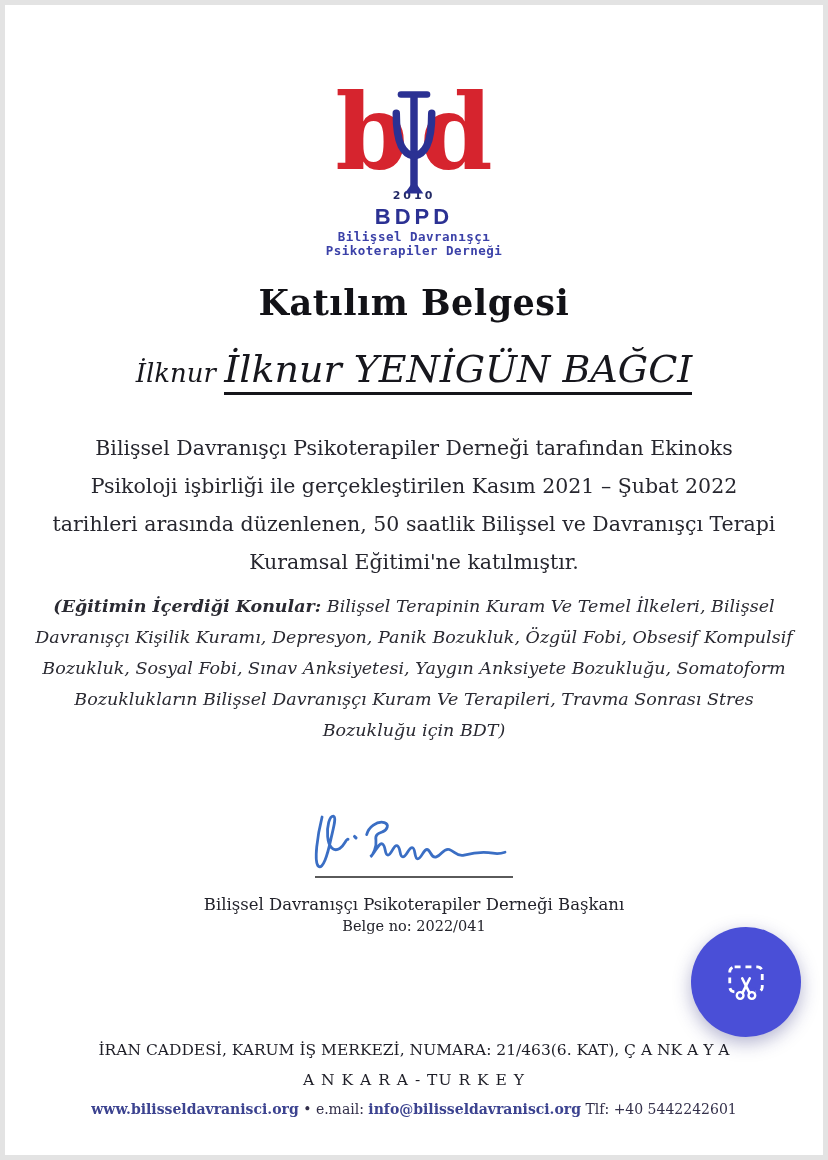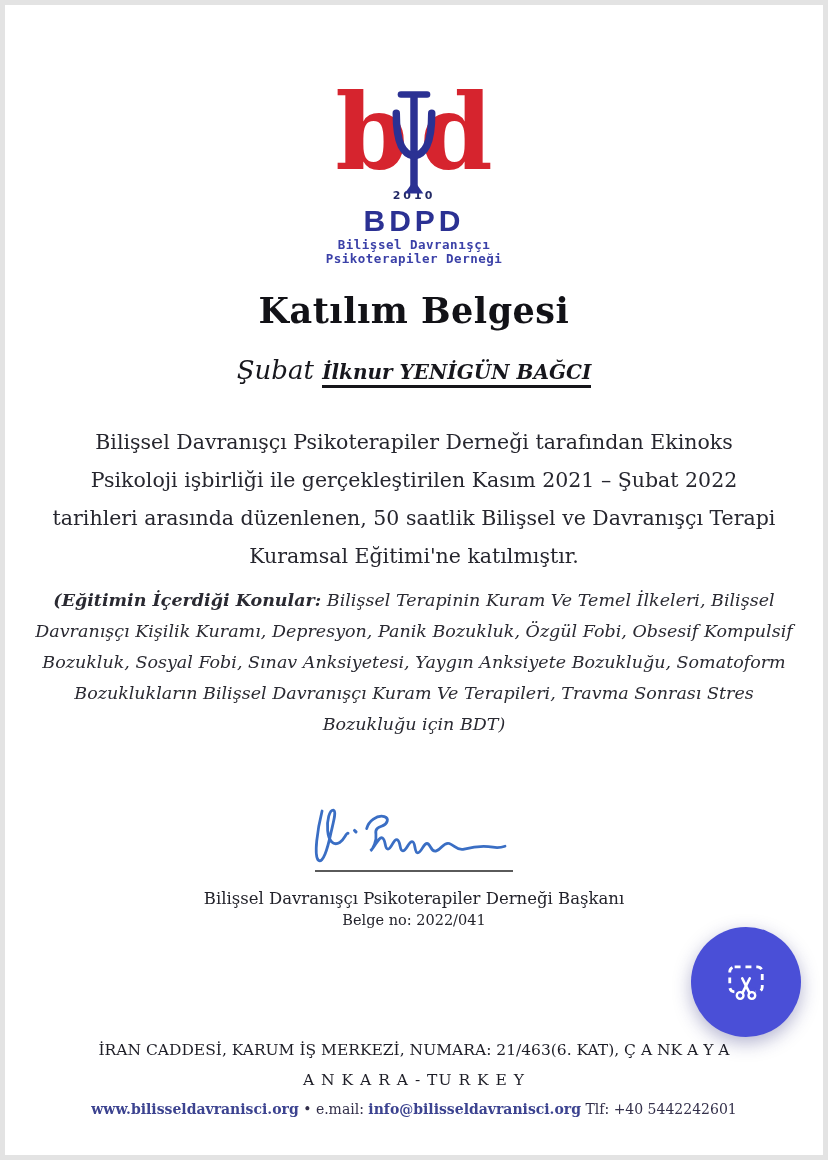--- a/index.html
+++ b/index.html
@@ -22,34 +22,34 @@
   }
   .logo-letter.b{margin-right:-22px;}
   .logo-letter.d{margin-left:-22px;}
   .psi-wrap{position:relative;z-index:2;margin-top:4px;}
   .logo-year{
     margin-top:-12px;font-family:"DejaVu Sans","Liberation Sans",sans-serif;
     font-size:11px;font-weight:bold;letter-spacing:3px;color:#232a66;text-align:center;
   }
   .logo-acronym{
     margin-top:2px;font-family:"Liberation Sans",sans-serif;font-weight:bold;
-    font-size:30px;letter-spacing:4px;color:var(--logo-blue,#2b3193);text-align:center;
+    font-size:22px;letter-spacing:4px;color:var(--logo-blue,#2b3193);text-align:center;
   }
   .logo-org{
     font-family:"DejaVu Sans Mono","Liberation Mono",monospace;font-weight:bold;
     font-size:12.5px;line-height:14px;color:#3b41a8;letter-spacing:0.5px;
   }
 
   
   .cert-title{
     margin-top:24px;font-size:35px;font-weight:bold;letter-spacing:0.5px;color:#121217;
   }
   .recipient-line{margin-top:24px;font-style:italic;font-size:26px;color:#17171d;}
   .recipient-name{
-    font-weight:bold;font-size:20px;border-bottom:3px solid #15151a;padding-bottom:1px;
+    font-weight:normal;font-size:38px;border-bottom:3px solid #15151a;padding-bottom:1px;
   }
 
   
   .body-par{margin-top:38px;font-size:20.5px;line-height:38px;color:#26262e;}
   .topics-par{margin-top:10px;font-style:italic;font-size:17.5px;line-height:31px;color:#2a2a32;}
   .topics-lead{font-weight:bold;}
 
   
   .sig-block{margin-top:58px;}
   .sig-svg{display:block;margin:0 auto;}
@@ -94,21 +94,21 @@
     </div>
     <div class="logo-year">2010</div>
     <div class="logo-acronym">BDPD</div>
     <div class="logo-org">Bilişsel Davranışçı</div>
     <div class="logo-org">Psikoterapiler Derneği</div>
   </div>
 
   <div class="cert-title centered">Katılım Belgesi</div>
 
   <div class="recipient-line centered">
-    <span>Şubat</span>
+    <span>İlknur</span>
     <span class="recipient-name">İlknur YENİGÜN BAĞCI</span>
   </div>
 
   <div class="body-par centered">
     <div>Bilişsel Davranışçı Psikoterapiler Derneği tarafından Ekinoks</div>
     <div>Psikoloji işbirliği ile gerçekleştirilen Kasım 2021 – Şubat 2022</div>
     <div>tarihleri arasında düzenlenen, 50 saatlik Bilişsel ve Davranışçı Terapi</div>
     <div>Kuramsal Eğitimi'ne katılmıştır.</div>
   </div>
 

